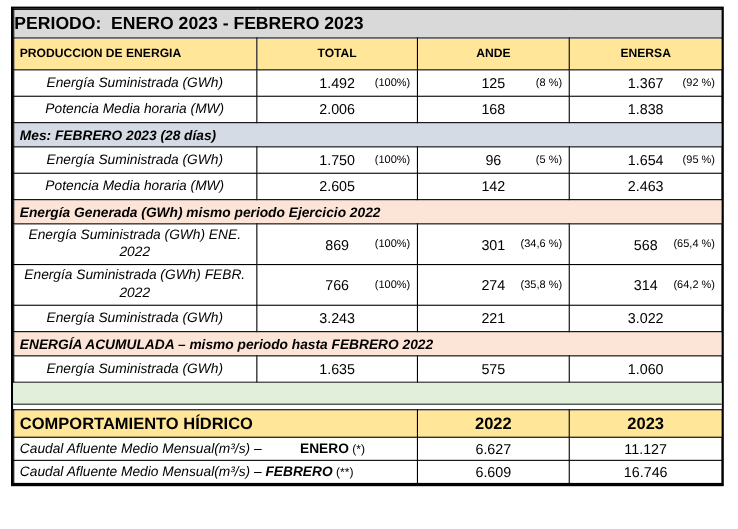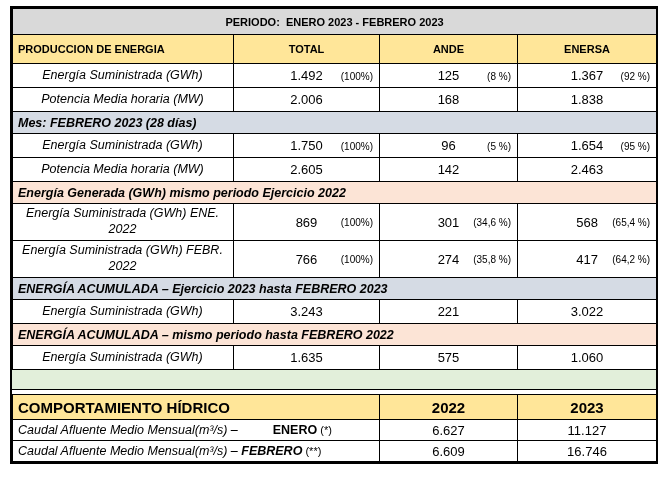--- a/index.html
+++ b/index.html
@@ -28,23 +28,22 @@
   td {
     border: 1px solid var(--border, #000);
     padding: 0;
     overflow: hidden;
     vertical-align: middle;
   }
   
   .title-row td {
     height: 25px;
     background: var(--gray, #D9D9D9);
-    text-align: center;
-    font-weight: bold;
-    font-size: 11px;
+    font-weight: bold;
+    font-size: 16px;
     white-space: pre;
   }
   .colhead td {
     height: 28px;
     background: var(--yellow, #FFE699);
     font-weight: bold;
     font-size: 11px;
     text-align: center;
   }
   .colhead td.first {
@@ -212,28 +211,25 @@
       <td class="lbl">Energía Suministrada (GWh) FEBR. 2022</td>
       <td class="val">
         <span>766</span>
         <span class="pct">(100%)</span>
       </td>
       <td class="val">
         <span>274</span>
         <span class="pct">(35,8 %)</span>
       </td>
       <td class="val">
-        <span>417</span>
+        <span>314</span>
         <span class="pct">(64,2 %)</span>
       </td>
     </tr>
 
-    <tr class="sec blue">
-      <td colspan="4">ENERGÍA ACUMULADA – Ejercicio 2023 hasta FEBRERO 2023</td>
-    </tr>
 
     <tr class="data">
       <td class="lbl">Energía Suministrada (GWh)</td>
       <td class="val">3.243</td>
       <td class="val">221</td>
       <td class="val">3.022</td>
     </tr>
 
     <tr class="sec peach">
       <td colspan="4">ENERGÍA ACUMULADA – mismo periodo hasta FEBRERO 2022</td>

